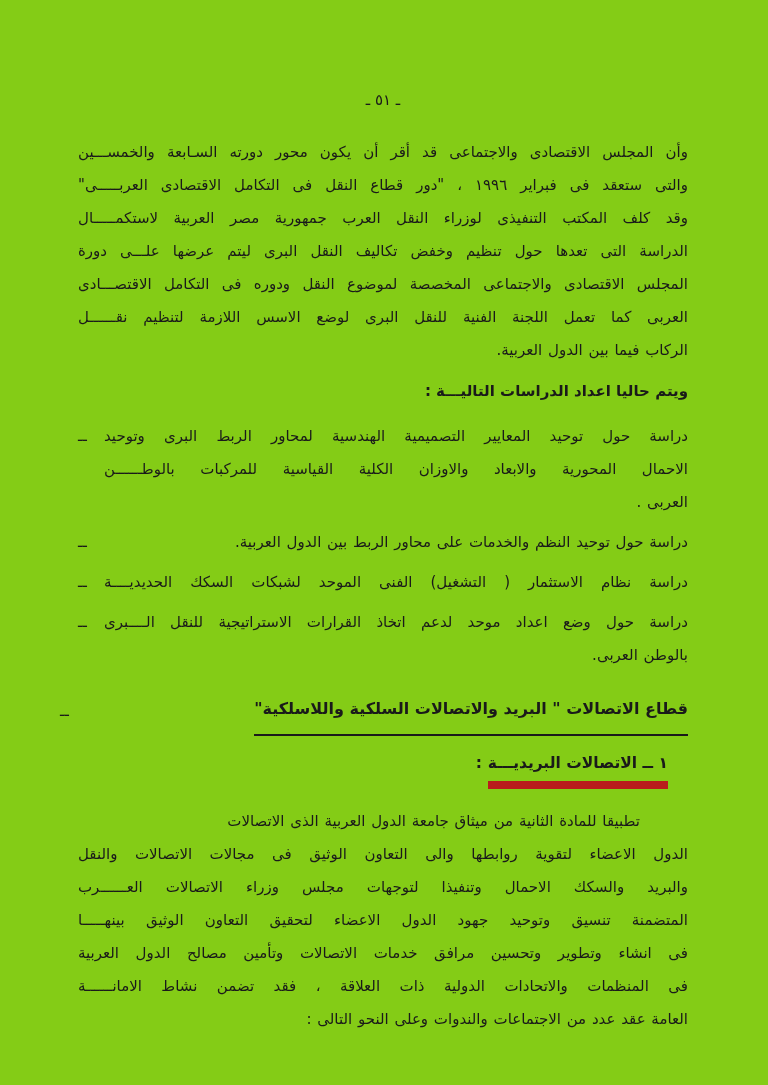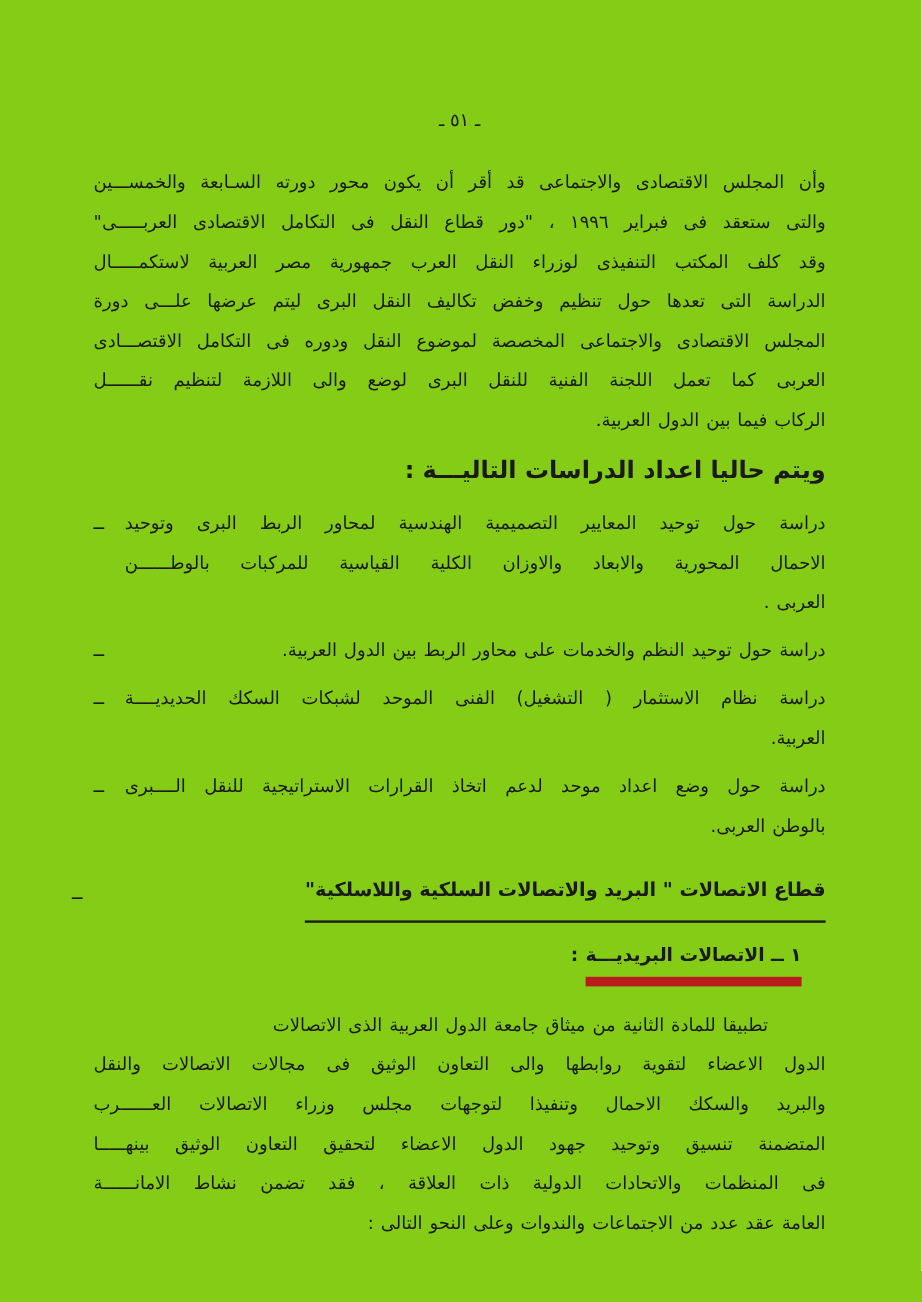--- a/index.html
+++ b/index.html
@@ -32,21 +32,21 @@
   }
   .line.end { text-align-last: right; }
   .line.open {
     text-align: right;
     text-align-last: right;
     padding-right: 48px;
     padding-left: 30px;
   }
   .intro {
     margin-top: 8px;
-    font-size: 20px;
+    font-size: 15px;
     font-weight: bold;
     line-height: 33px;
     text-align: right;
   }
   .study-list { margin-top: 12px; }
   .study-item {
     position: relative;
     padding-left: 26px;
     margin-bottom: 7px;
   }
@@ -99,21 +99,21 @@
 <div class="page">
 
   <div class="page-number">ـ  ٥١  ـ</div>
 
   <div class="para">
     <div class="line">وأن المجلس الاقتصادى والاجتماعى قد أقر أن يكون محور دورته السـابعة والخمســـين</div>
     <div class="line">والتى ستعقد فى فبراير ١٩٩٦ ، "دور قطاع النقل فى التكامل الاقتصادى العربـــــى"</div>
     <div class="line">وقد كلف المكتب التنفيذى لوزراء النقل العرب جمهورية مصر العربية لاستكمـــــال</div>
     <div class="line">الدراسة التى تعدها حول تنظيم وخفض تكاليف النقل البرى ليتم عرضها علـــى دورة</div>
     <div class="line">المجلس الاقتصادى والاجتماعى المخصصة لموضوع النقل ودوره فى التكامل الاقتصـــادى</div>
-    <div class="line">العربى كما تعمل اللجنة الفنية للنقل البرى لوضع والى اللازمة لتنظيم نقــــــل</div>
+    <div class="line">العربى كما تعمل اللجنة الفنية للنقل البرى لوضع الاسس اللازمة لتنظيم نقــــــل</div>
     <div class="line end">الركاب فيما بين الدول العربية.</div>
   </div>
 
   <div class="intro">ويتم حاليا اعداد الدراسات التاليـــة :</div>
 
   <div class="study-list">
 
     <div class="study-item">
       <span class="dash">ــ</span>
       <div class="item-lines">
@@ -127,21 +127,20 @@
       <span class="dash">ــ</span>
       <div class="item-lines">
         <div class="line end">دراسة حول توحيد النظم والخدمات على محاور الربط بين الدول العربية.</div>
       </div>
     </div>
 
     <div class="study-item">
       <span class="dash">ــ</span>
       <div class="item-lines">
         <div class="line">دراسة نظام الاستثمار ( التشغيل) الفنى الموحد لشبكات السكك الحديديــــة</div>
-        <div class="line end">العربية.</div>
       </div>
     </div>
 
     <div class="study-item">
       <span class="dash">ــ</span>
       <div class="item-lines">
         <div class="line">دراسة حول وضع اعداد موحد لدعم اتخاذ القرارات الاستراتيجية للنقل الــــبرى</div>
         <div class="line end">بالوطن العربى.</div>
       </div>
     </div>
@@ -155,17 +154,18 @@
 
   <div class="sub-head">
     <span class="sub-underline"><span>١ ــ</span> <span>الاتصالات البريديـــة</span></span><span class="colon">:</span>
   </div>
 
   <div class="para para2">
     <div class="line open">تطبيقا للمادة الثانية من ميثاق جامعة الدول العربية الذى الاتصالات</div>
     <div class="line">الدول الاعضاء لتقوية روابطها والى التعاون الوثيق فى مجالات الاتصالات والنقل</div>
     <div class="line">والبريد والسكك الاحمال وتنفيذا لتوجهات مجلس وزراء الاتصالات العــــــرب</div>
     <div class="line">المتضمنة تنسيق وتوحيد جهود الدول الاعضاء لتحقيق التعاون الوثيق بينهـــــا</div>
+    <div class="line">فى انشاء وتطوير وتحسين مرافق خدمات الاتصالات وتأمين مصالح الدول العربية</div>
     <div class="line">فى المنظمات والاتحادات الدولية ذات العلاقة ، فقد تضمن نشاط الامانــــــة</div>
     <div class="line end">العامة عقد عدد من الاجتماعات والندوات وعلى النحو التالى :</div>
   </div>
 
 </div>
 
 </body></html>

